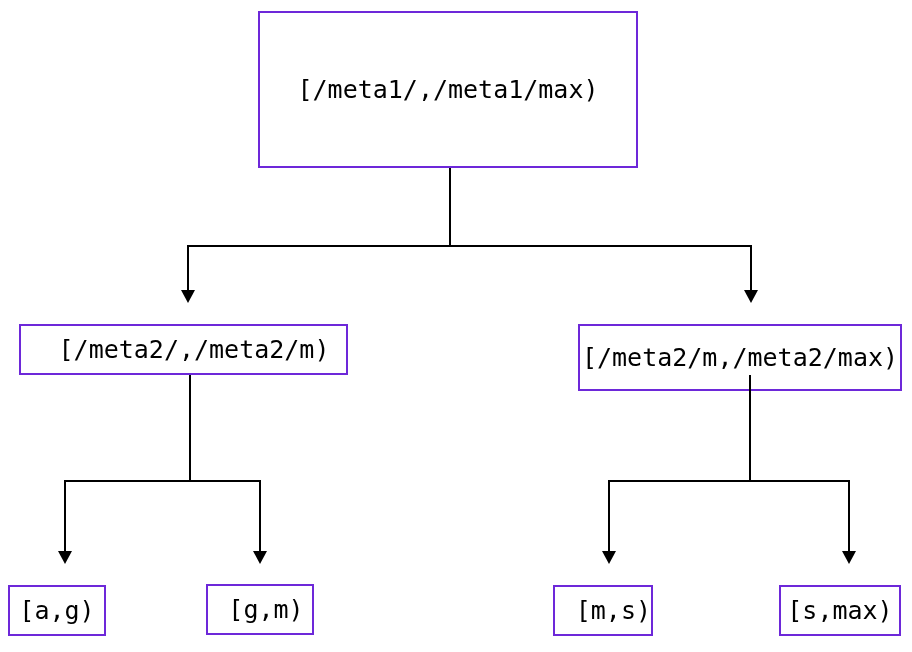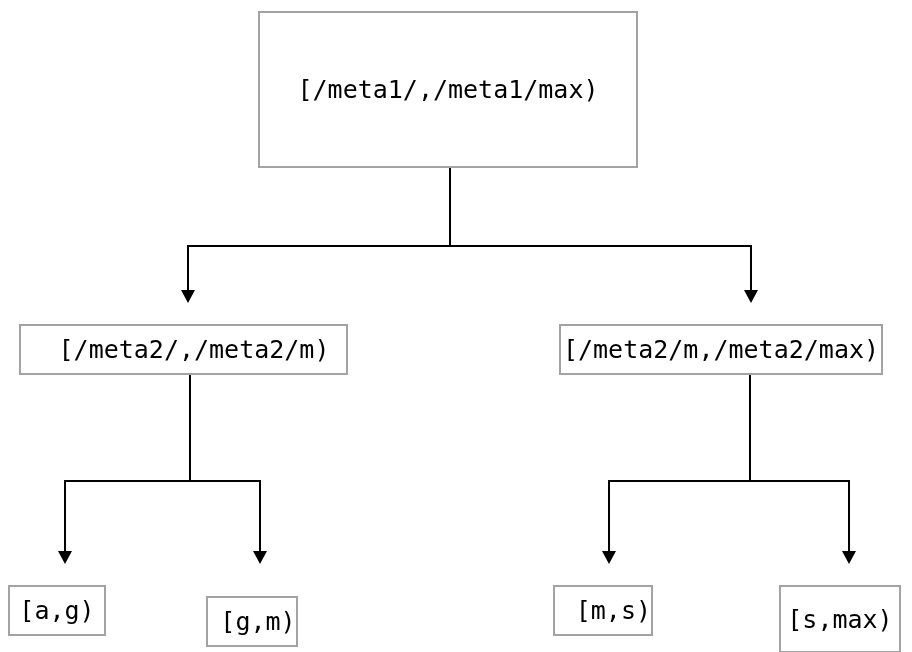--- a/index.html
+++ b/index.html
@@ -14,21 +14,21 @@
   #diagram-canvas {
     position: relative;
     width: 912px;
     height: 652px;
     background: #ffffff;
     overflow: hidden;
   }
   .node-box {
     position: absolute;
     box-sizing: border-box;
-    border: 2px solid #a3a3a3;
+    border: 2px solid #6d28d9;
     background: #ffffff;
     display: flex;
     align-items: center;
     justify-content: center;
   }
   .node-label {
     font-family: "DejaVu Sans Mono", "Liberation Mono", monospace;
     color: #000000;
     white-space: pre;
     letter-spacing: 0px;
@@ -74,21 +74,21 @@
   <div class="arrow-head" style="left:181px; top:290px;"></div>
 
   <div class="edge-v" style="left:750px; top:245px; height:46px;"></div>
 
   <div class="arrow-head" style="left:744px; top:290px;"></div>
 
   <div class="node-box node-level2" style="left:19px; top:324px; width:329px; height:51px;padding-left:21px;">
     <span class="node-label">[/meta2/,/meta2/m)</span>
   </div>
 
-  <div class="node-box node-level2" style="left:559px; top:324px; width:324px; height:51px;align-items:center;">
+  <div class="node-box node-level2" style="left:578px; top:324px; width:324px; height:67px;align-items:center;">
     <span class="node-label">[/meta2/m,/meta2/max)</span>
   </div>
 
   <div class="edge-v" style="left:189px; top:375px; height:107px;"></div>
 
   <div class="edge-h" style="left:64px; top:480px; width:197px;"></div>
 
   <div class="edge-v" style="left:64px; top:480px; height:72px;"></div>
 
   <div class="arrow-head" style="left:58px; top:551px;"></div>
@@ -106,25 +106,25 @@
   <div class="arrow-head" style="left:602px; top:551px;"></div>
 
   <div class="edge-v" style="left:848px; top:480px; height:72px;"></div>
 
   <div class="arrow-head" style="left:842px; top:551px;"></div>
 
   <div class="node-box node-leaf" style="left:8px; top:585px; width:98px; height:51px;text-align:right;">
     <span class="node-label">[a,g)</span>
   </div>
 
-  <div class="node-box node-leaf" style="left:206px; top:596px; width:92px; height:51px;padding-left:12px;">
+  <div class="node-box node-leaf" style="left:206px; top:584px; width:108px; height:51px;padding-left:12px;">
     <span class="node-label">[g,m)</span>
   </div>
 
   <div class="node-box node-leaf" style="left:553px; top:585px; width:100px; height:51px;justify-content:flex-end;">
     <span class="node-label">[m,s)</span>
   </div>
 
-  <div class="node-box node-leaf" style="left:779px; top:585px; width:122px; height:68px;">
+  <div class="node-box node-leaf" style="left:779px; top:585px; width:122px; height:51px;">
     <span class="node-label">[s,max)</span>
   </div>
 
 </div>
 
 </body></html>

